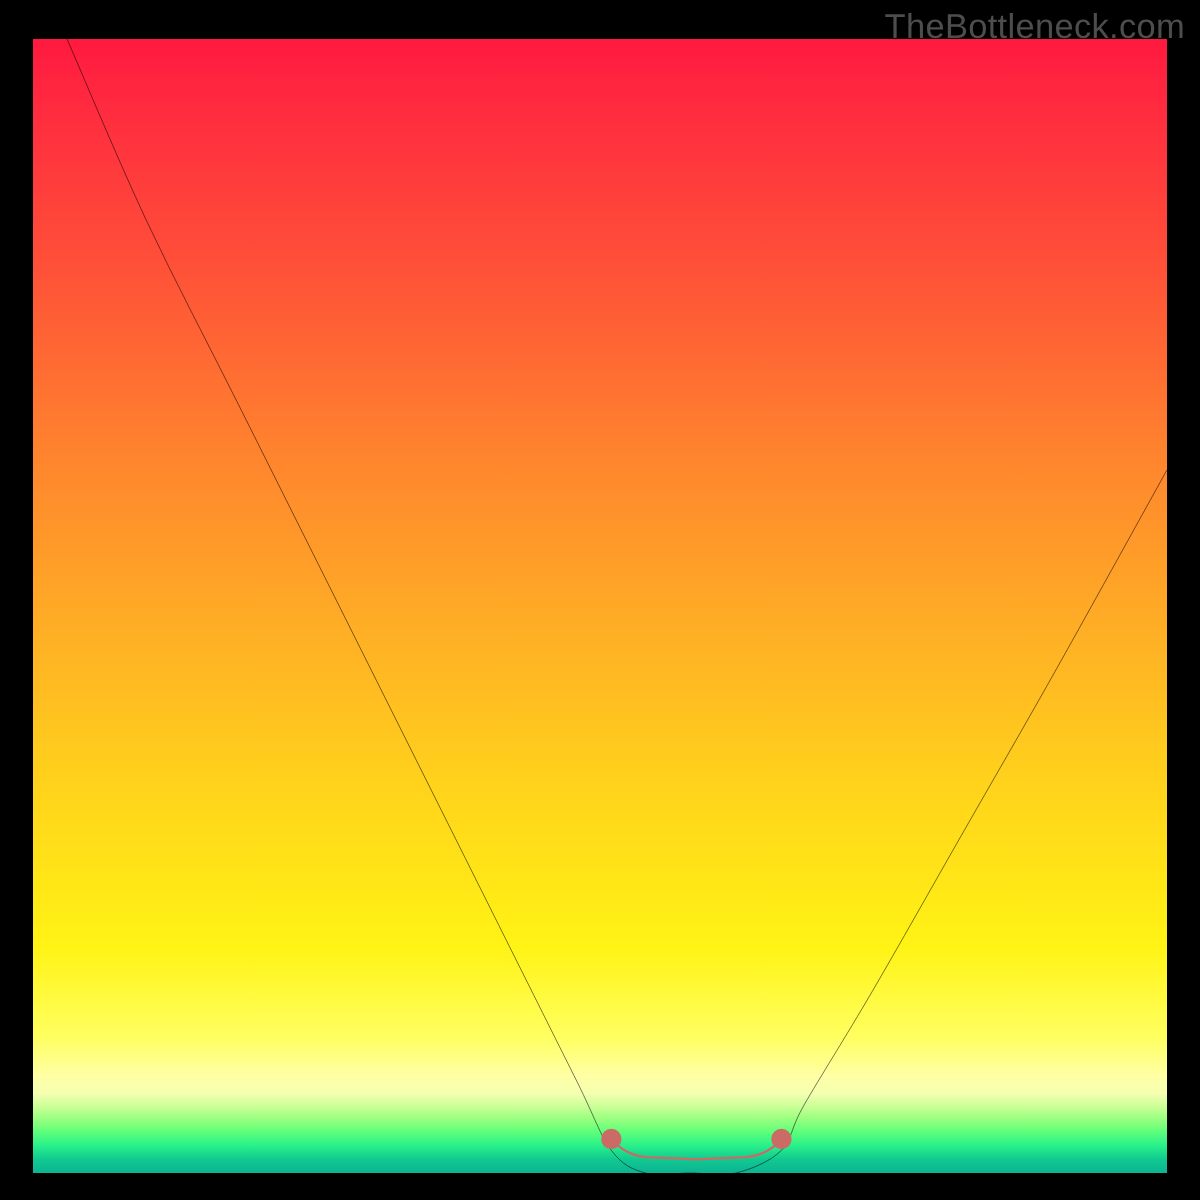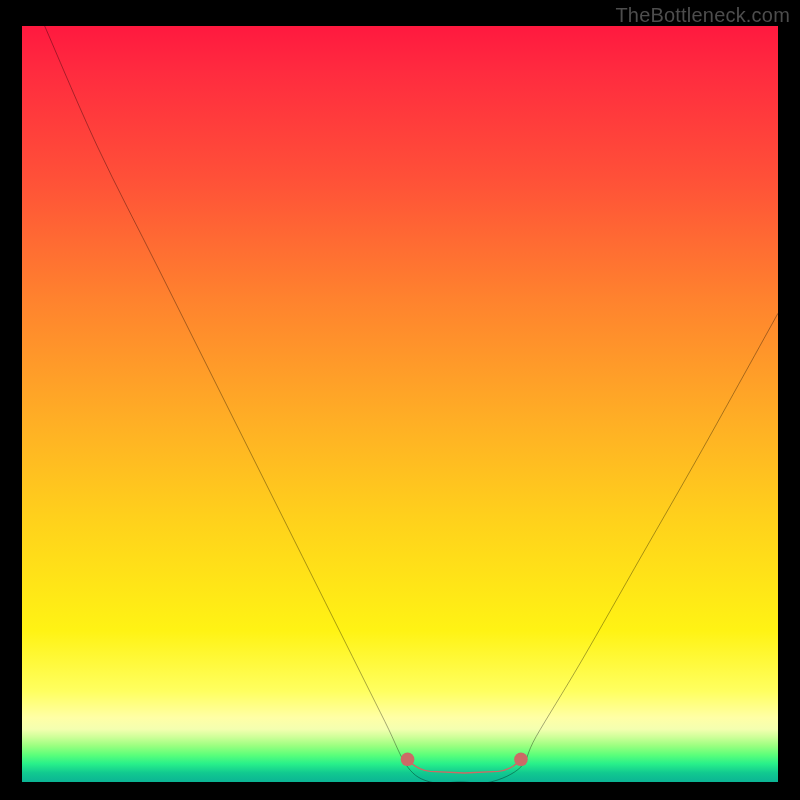--- a/index.html
+++ b/index.html
@@ -44,21 +44,21 @@
       #28f08a 97.6%,
       #11c990 98.8%,
       #0bb494 100%
     );
   }
   .watermark {
     position: absolute;
     top: 4px;
     right: 10px;
     color: #4d4d4d;
-    font-size: 20px;
+    font-size: 23px;
     font-weight: 500;
     letter-spacing: 0.2px;
     z-index: 5;
     user-select: none;
   }
   svg.curve {
     position: absolute;
     left: 0;
     top: 0;
     width: 100%;

